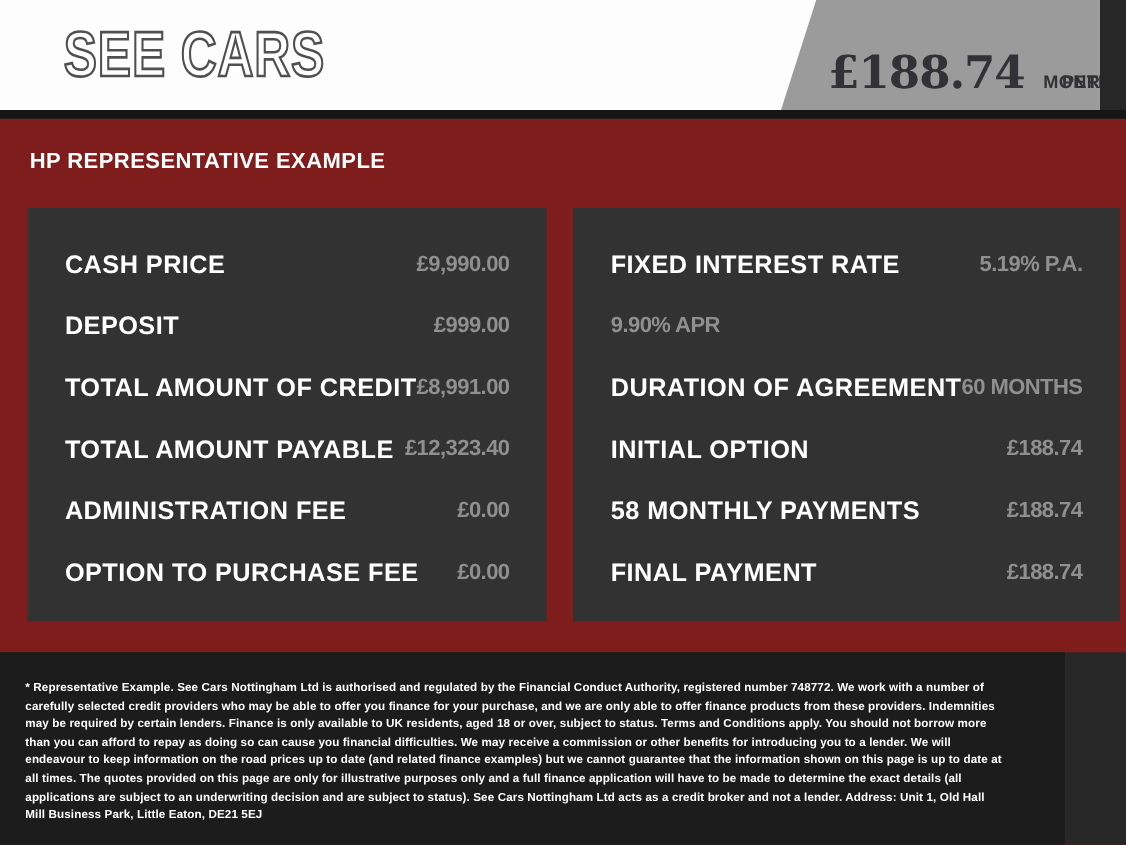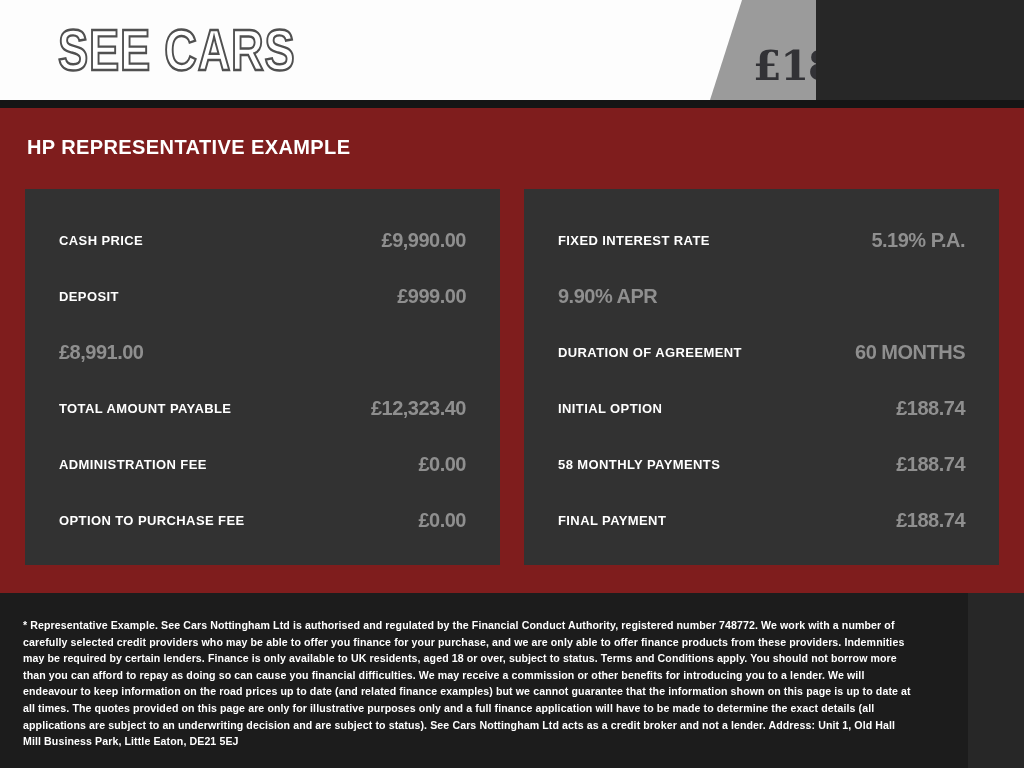--- a/index.html
+++ b/index.html
@@ -6,21 +6,21 @@
   html, body { width: 1024px; height: 768px; overflow: hidden; }
   body {
     font-family: "Liberation Sans", sans-serif;
     background: #272727;
   }
   .page { width: 1024px; height: 768px; position: relative; }
 
   
   .header {
     position: relative;
-    width: 816px; height: 100px;
+    width: 1000px; height: 100px;
     background: #fdfdfd;
     overflow: hidden;
     text-align: center;
   }
   .logo {
     position: absolute;
     left: 58px; top: 24px;
     font-size: 58px;
     font-weight: 900;
     line-height: 52px;
@@ -93,21 +93,21 @@
     display: flex;
     flex-direction: column;
   }
   .row {
     height: 56px;
     display: flex;
     justify-content: space-between;
     align-items: center;
   }
   .row-label {
-    font-size: 13px;
+    font-size: 23px;
     font-weight: 700;
     letter-spacing: 0.4px;
     color: #ffffff;
     white-space: nowrap;
   }
   .row-value {
     font-family: Liberation Sans, sans-serif;
     font-size: 20px;
     font-weight: 700;
     letter-spacing: -0.5px;
@@ -154,20 +154,21 @@
       <section class="panel">
         <div class="row">
           <span class="row-label">CASH PRICE</span>
           <span class="row-value">£9,990.00</span>
         </div>
         <div class="row">
           <span class="row-label">DEPOSIT</span>
           <span class="row-value">£999.00</span>
         </div>
         <div class="row">
+          <span class="row-label">TOTAL AMOUNT OF CREDIT</span>
           <span class="row-value">£8,991.00</span>
         </div>
         <div class="row">
           <span class="row-label">TOTAL AMOUNT PAYABLE</span>
           <span class="row-value">£12,323.40</span>
         </div>
         <div class="row">
           <span class="row-label">ADMINISTRATION FEE</span>
           <span class="row-value">£0.00</span>
         </div>

